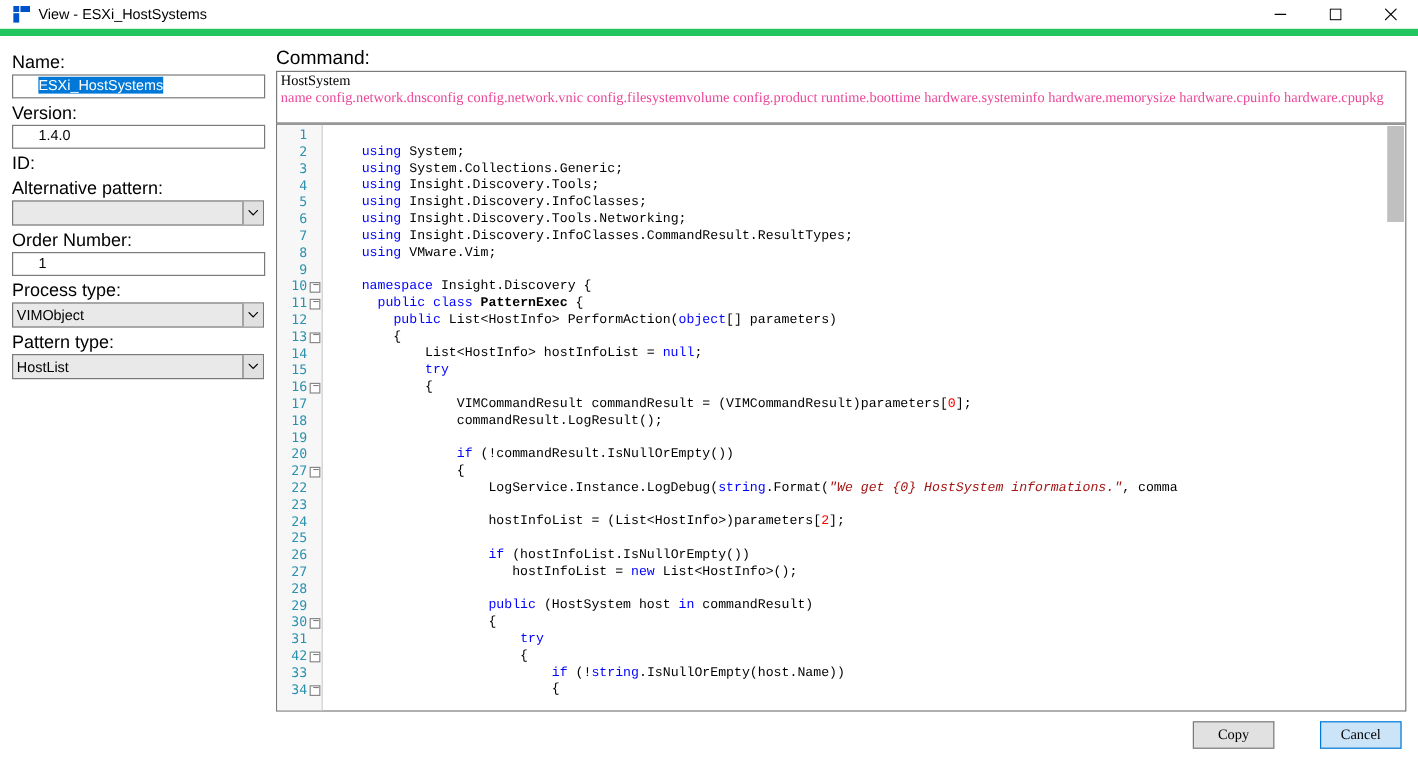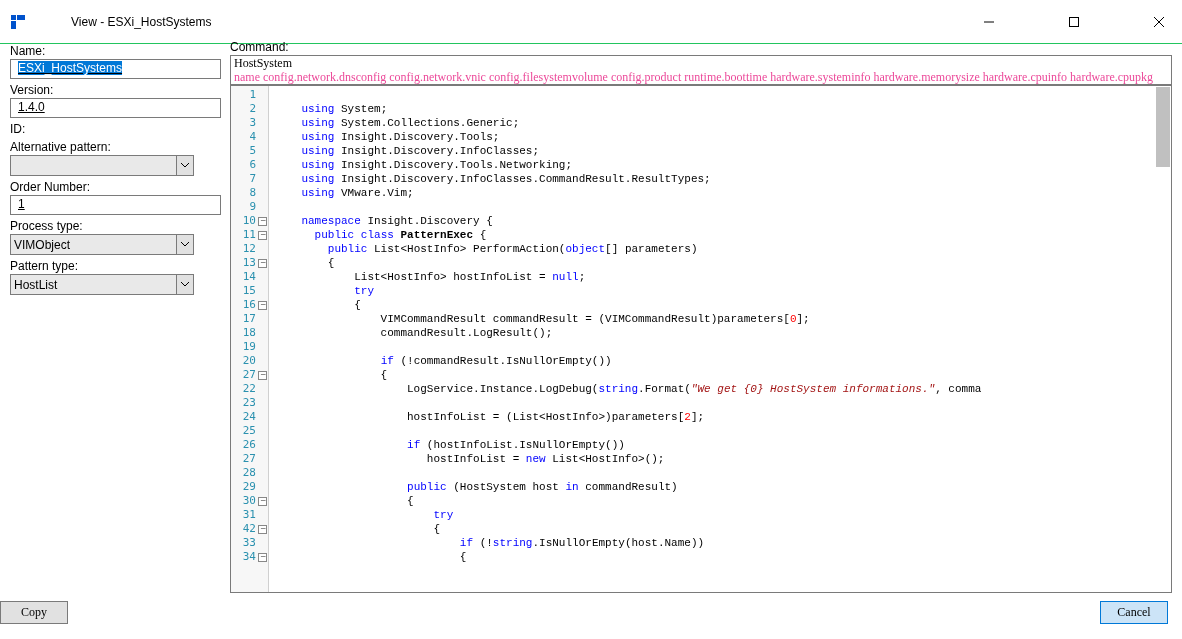--- a/index.html
+++ b/index.html
@@ -8,25 +8,24 @@
     font-family: "Segoe UI", Tahoma, sans-serif;
     font-size: 12px;
     background: #fff;
     color: #000;
     width: 1182px;
     height: 639px;
     overflow: hidden;
   }
   
   .title-bar {
-    height: 44px;
+    height: 30px;
     display: flex;
     align-items: center;
-    border-bottom: 1px solid #22c55e;
-    gap: 39px;
+    border-bottom: 6px solid #22c55e;
   }
   .title-bar .icon {
     width: 16px; height: 16px;
     margin: 0 6px 0 10px;
     display:flex; align-items:center; justify-content:center;
   }
   .title-bar .title {
     flex: 0 0 auto;
     font-size: 12px;
   }
@@ -54,69 +53,68 @@
     flex: 0 0 220px;
     padding-right: 10px;
   }
   .right-col {
     flex: 1;
     display:flex;
     flex-direction:column;
     min-width:0;
   }
   .form-label {
-    font-size: 12px;
+    font-size: 15px;
     margin-top: 4px;
     margin-bottom: 1px;
   }
   .text-input {
     width: 211px;
     height: 20px;
     border: 1px solid #7a7a7a;
     background: #fff;
-    padding: 1px 7px;
+    padding: 1px 21px;
     font: inherit;
-    text-decoration: underline;
   }
   .text-input.sel {
     background: #fff;
   }
   .text-input .seltext {
     background: #0078d7;
     color: #fff;
   }
   .combo {
-    width: 184px;
+    width: 210px;
     height: 21px;
     border: 1px solid #7a7a7a;
     background: #e9e9e9;
     display:flex;
     align-items:center;
   }
   .combo .val {
     flex:1;
     padding: 0 3px;
     font: inherit;
   }
   .combo .arrow {
     width: 17px;
     height: 100%;
     border-left: 1px solid #7a7a7a;
     background: #e1e1e1;
     display:flex; align-items:center; justify-content:center;
   }
 
   .cmd-label {
-    font-size: 12px;
+    font-size: 16px;
     margin-bottom: 1px;
   }
   .cmd-box {
     border: 1px solid #7a7a7a;
     width: 100%;
-    height: 30px;
+    height: 44px;
     overflow: hidden;
     background:#fff;
     font: 12px "Segoe UI";
     padding: 0 3px;
     line-height: 14px;
   }
   .cmd-box .line2 {
     color: #ec4899;
     white-space: nowrap;
     overflow: hidden;
@@ -185,21 +183,21 @@
     background:#c0c0c0;
     border-radius:0;
   }
 
   
   .footer {
     position:absolute;
     bottom:0; left:0; right:0;
     height:46px;
     display:flex;
-    justify-content:space-between;
+    justify-content:flex-end;
     align-items:flex-start;
     padding: 8px 14px 0 0;
     gap: 6px;
   }
   .btn {
     min-width: 68px;
     height: 23px;
     border: 1px solid #7a7a7a;
     background: #e1e1e1;
     font: 12px "Segoe UI";

